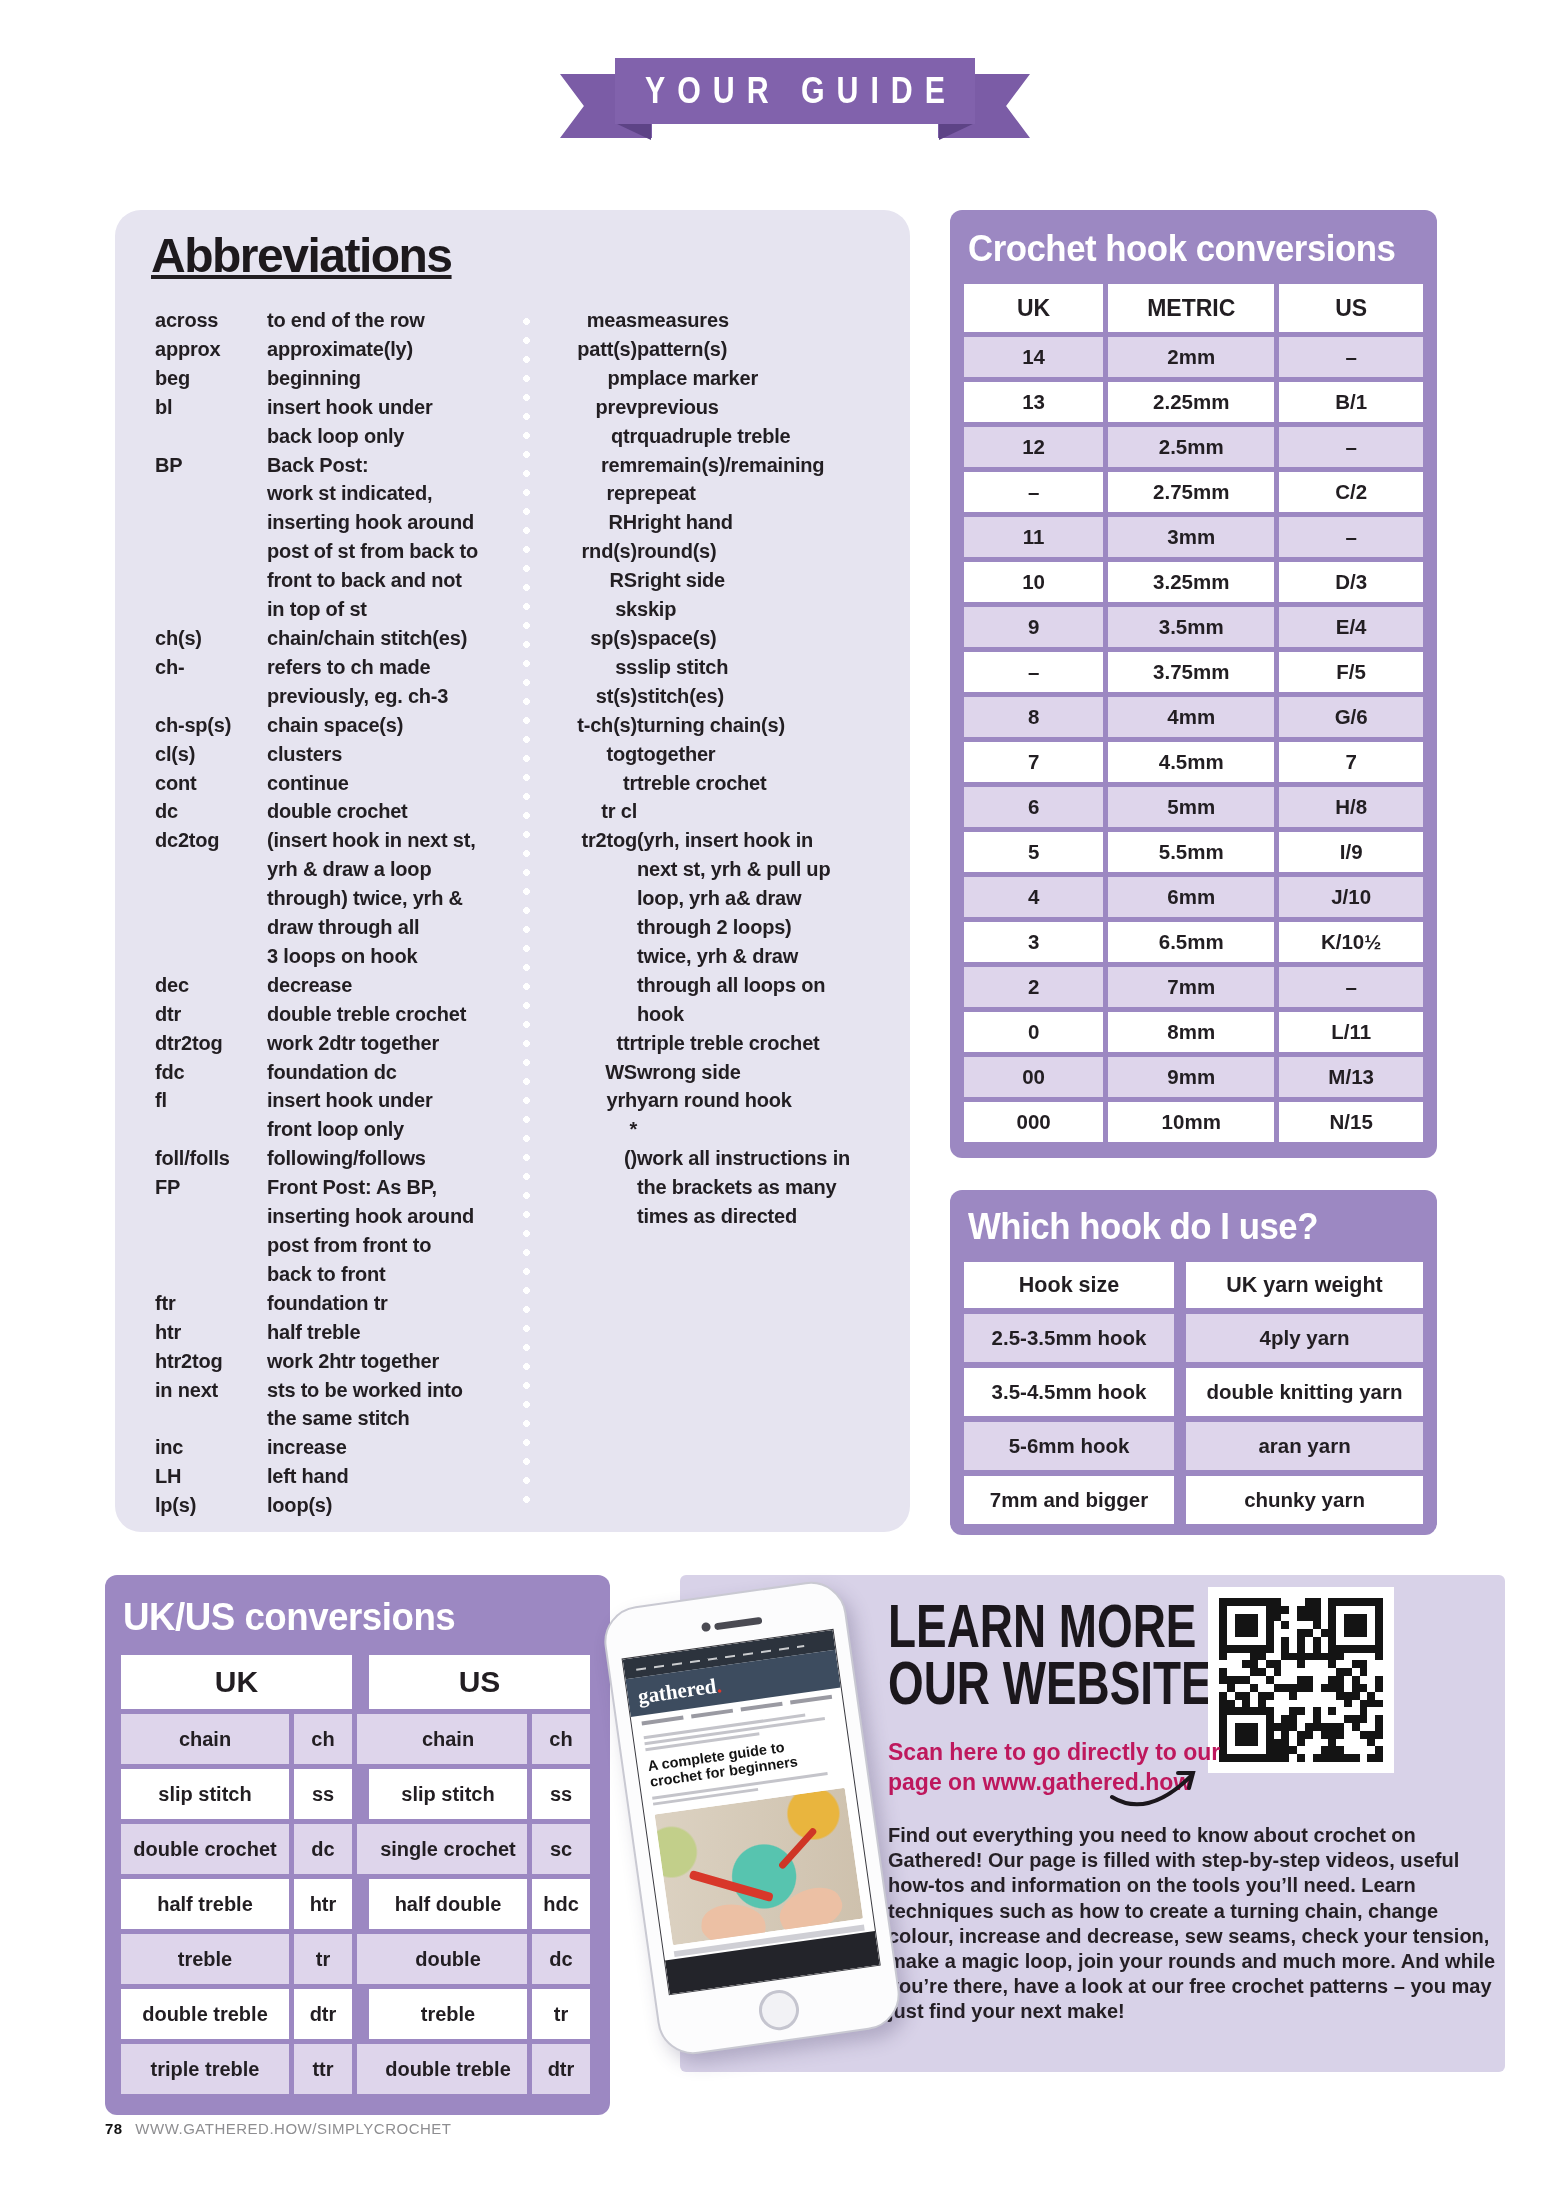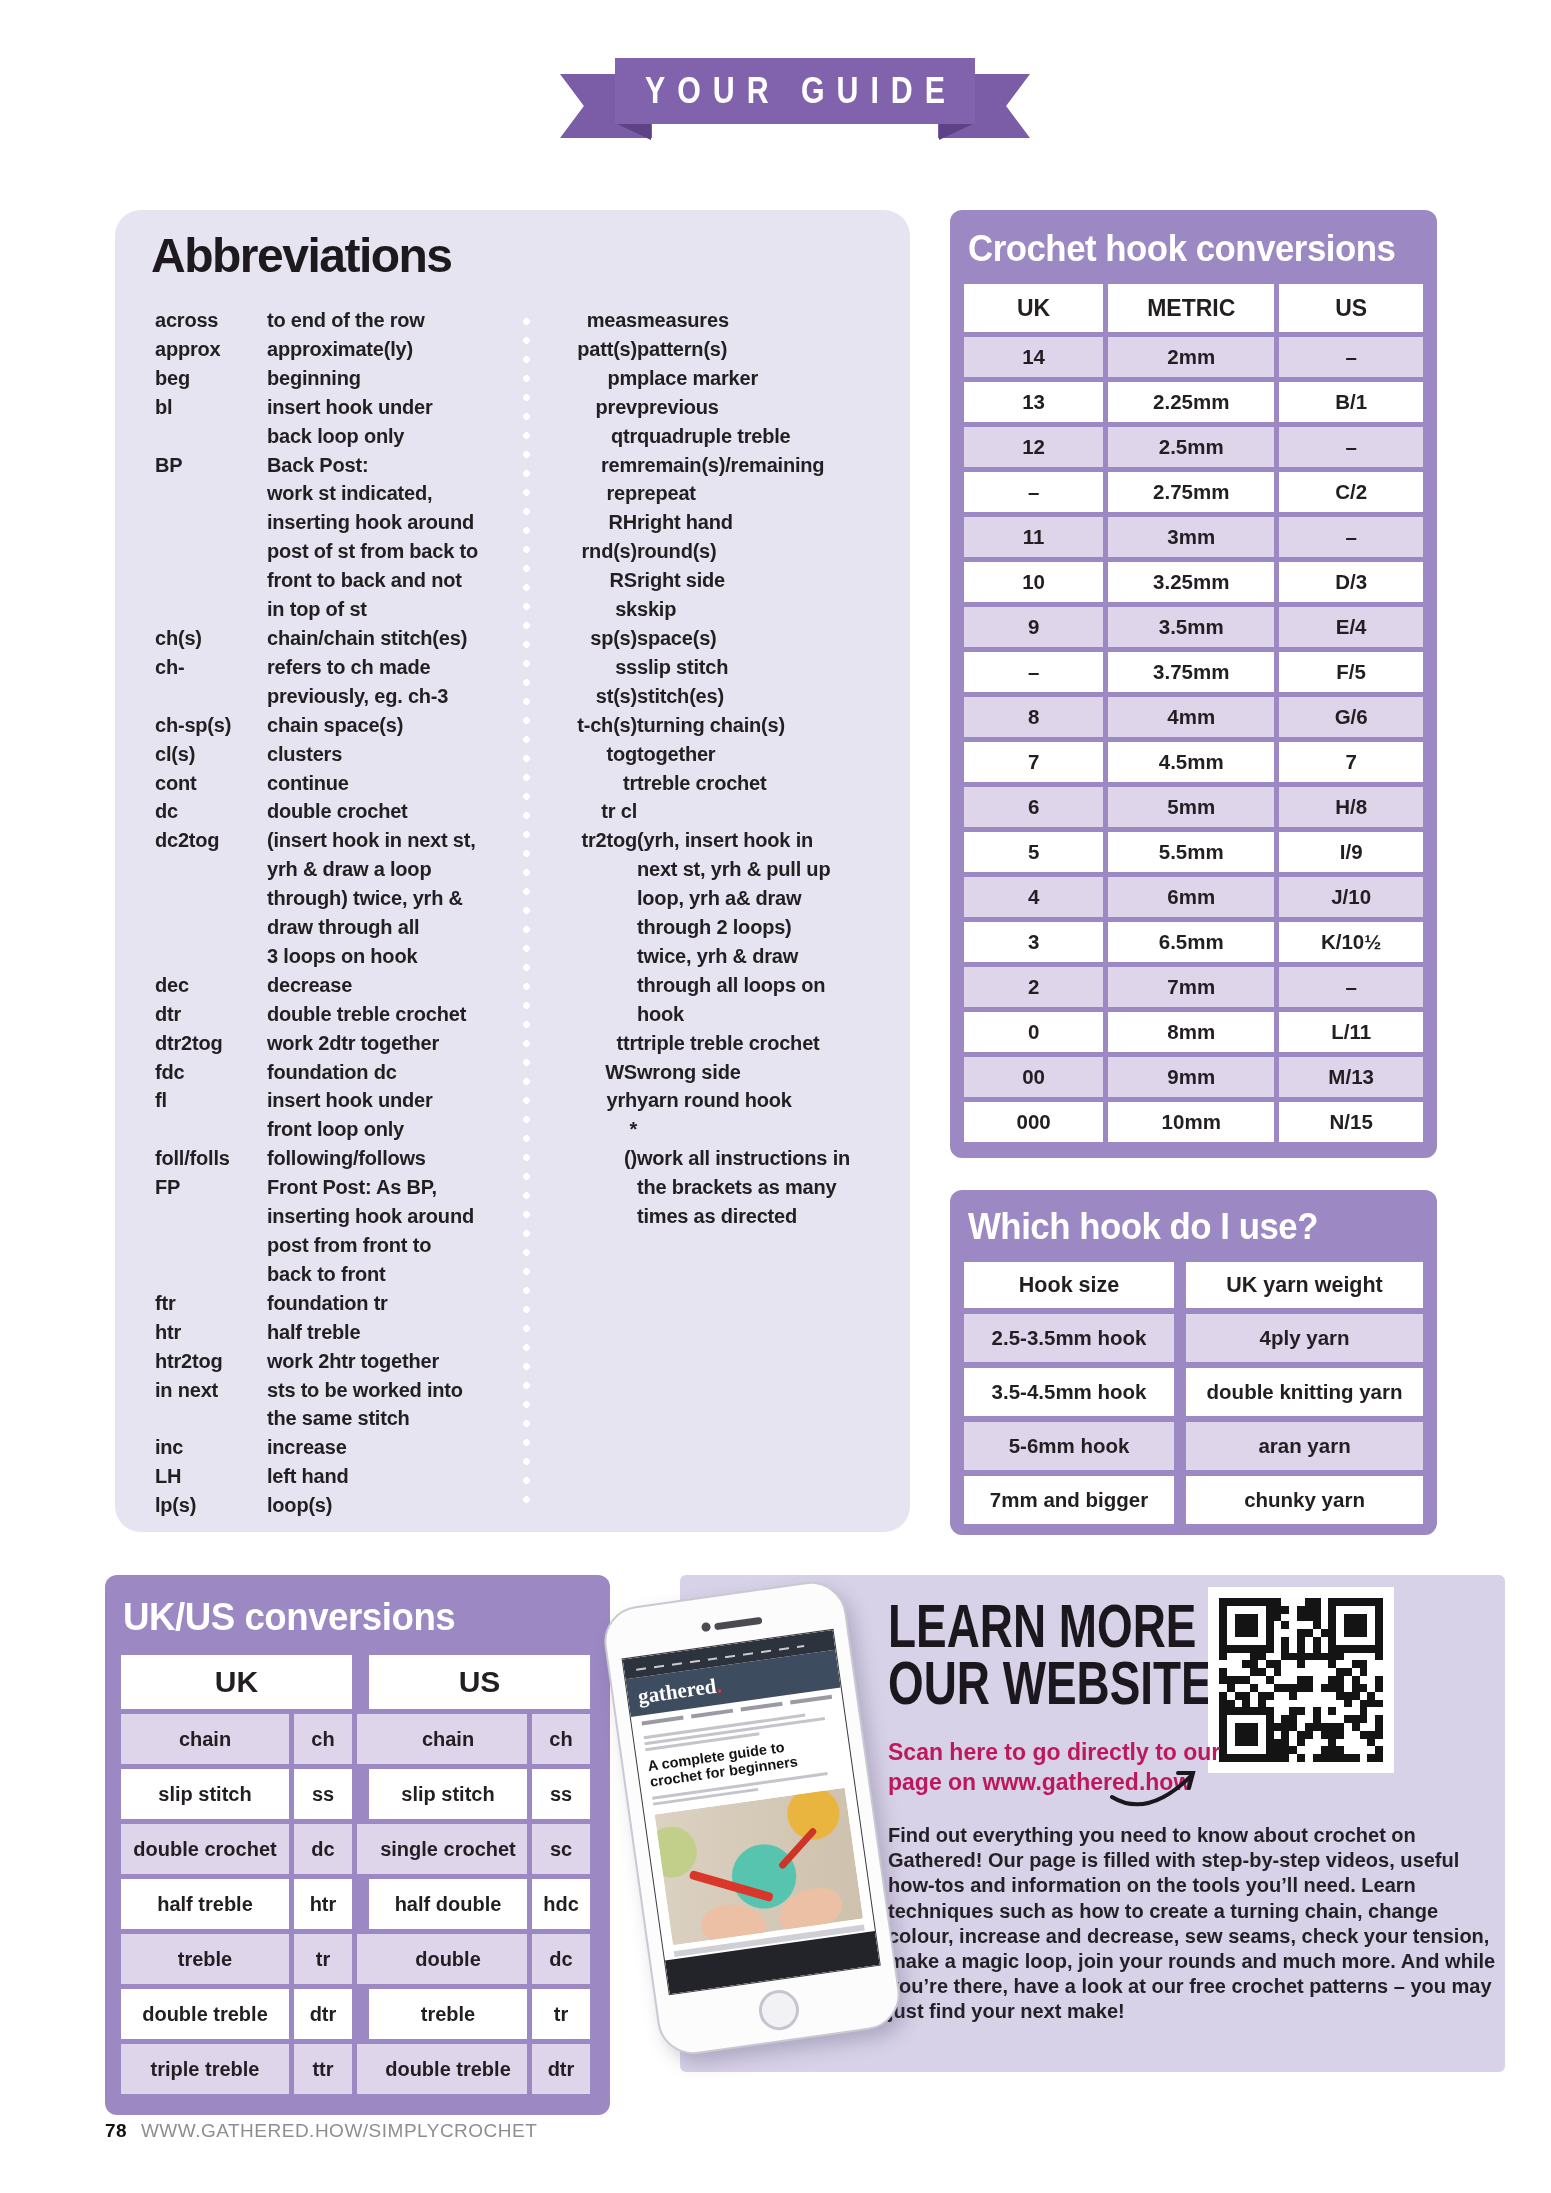--- a/index.html
+++ b/index.html
@@ -22,21 +22,21 @@
     display:flex;align-items:center;justify-content:center;}
   .ribbon-bar span{color:#fff;font-weight:700;font-size:33px;letter-spacing:13px;transform:scale(.92,1.12);display:inline-block;padding-left:13px;}
   .ribbon-tail{position:absolute;top:74px;width:92px;height:64px;background:var(--ribbon-tail);z-index:1;}
   .ribbon-tail.left{left:540px;clip-path:polygon(0 0,100% 0,100% 100%,0 100%,26% 50%);}
   .ribbon-tail.right{left:918px;clip-path:polygon(0 0,100% 0,74% 50%,100% 100%,0 100%);}
   .ribbon-fold{position:absolute;top:123px;width:36px;height:17px;background:var(--ribbon-dark);z-index:2;}
   .ribbon-fold.left{left:595px;clip-path:polygon(0 0,100% 0,100% 100%);}
   .ribbon-fold.right{left:919px;clip-path:polygon(0 0,100% 0,0 100%);}
 
   
-  .abbr-panel{position:absolute;left:95px;top:210px;width:795px;height:1322px;background:var(--abbr-bg);border-radius:26px;padding:18px 36px;}
+  .abbr-panel{position:absolute;left:95px;top:210px;width:795px;height:1322px;background:var(--abbr-bg);border-radius:26px;padding:18px 36px;text-decoration:underline;}
   .abbr-title{font-size:48px;font-weight:700;letter-spacing:-1.5px;color:#1d191d;}
   .abbr-cols{position:absolute;left:36px;top:96px;right:36px;bottom:16px;}
   .abbr-col{position:absolute;top:0;font-size:20px;font-weight:700;line-height:28.9px;letter-spacing:-.2px;}
   .abbr-col.left{left:4px;width:364px;}
   .abbr-col.right{left:394px;width:329px;}
   .abbr-entry{display:flex;}
   .abbr-term{flex:0 0 112px;white-space:pre;}
   .abbr-col.right .abbr-term{flex:0 0 92px;text-align:right;}
   .abbr-def{white-space:pre;}
   .abbr-divider{position:absolute;left:371px;top:6px;bottom:6px;width:9px;
@@ -106,21 +106,21 @@
       linear-gradient(100deg,#dcd2c2,#cec1ad);}
   .ph-hook{position:absolute;left:12%;top:58%;width:86px;height:9px;background:#d8372a;border-radius:4px;transform:rotate(24deg);}
   .ph-hook2{position:absolute;left:58%;top:38%;width:52px;height:7px;background:#cf3526;border-radius:4px;transform:rotate(-40deg);}
   .ph-hand{position:absolute;width:64px;height:40px;background:#ecc0a4;border-radius:50% 50% 40% 40%;}
   .ph-hand.l{left:16%;bottom:-8px;transform:rotate(12deg);}
   .ph-hand.r{right:10%;bottom:-4px;transform:rotate(-14deg);}
   .ph-caption{height:6px;background:#cfcfd5;margin:2px 10px;flex:0 0 auto;}
   .ph-bottom{margin-top:auto;height:34px;background:#23242a;flex:0 0 auto;}
 
   
-  .footer{position:absolute;left:85px;top:2120px;font-size:19px;letter-spacing:.5px;}
+  .footer{position:absolute;left:85px;top:2120px;font-size:15px;letter-spacing:.5px;}
   .footer .num{font-weight:700;color:#111;}
   .footer .url{color:#8e8e91;font-weight:400;padding-left:8px;}
 </style>
 </head>
 <body>
 
 <div class="page">
 
   <div class="ribbon">
     <div class="ribbon-tail left"></div>

